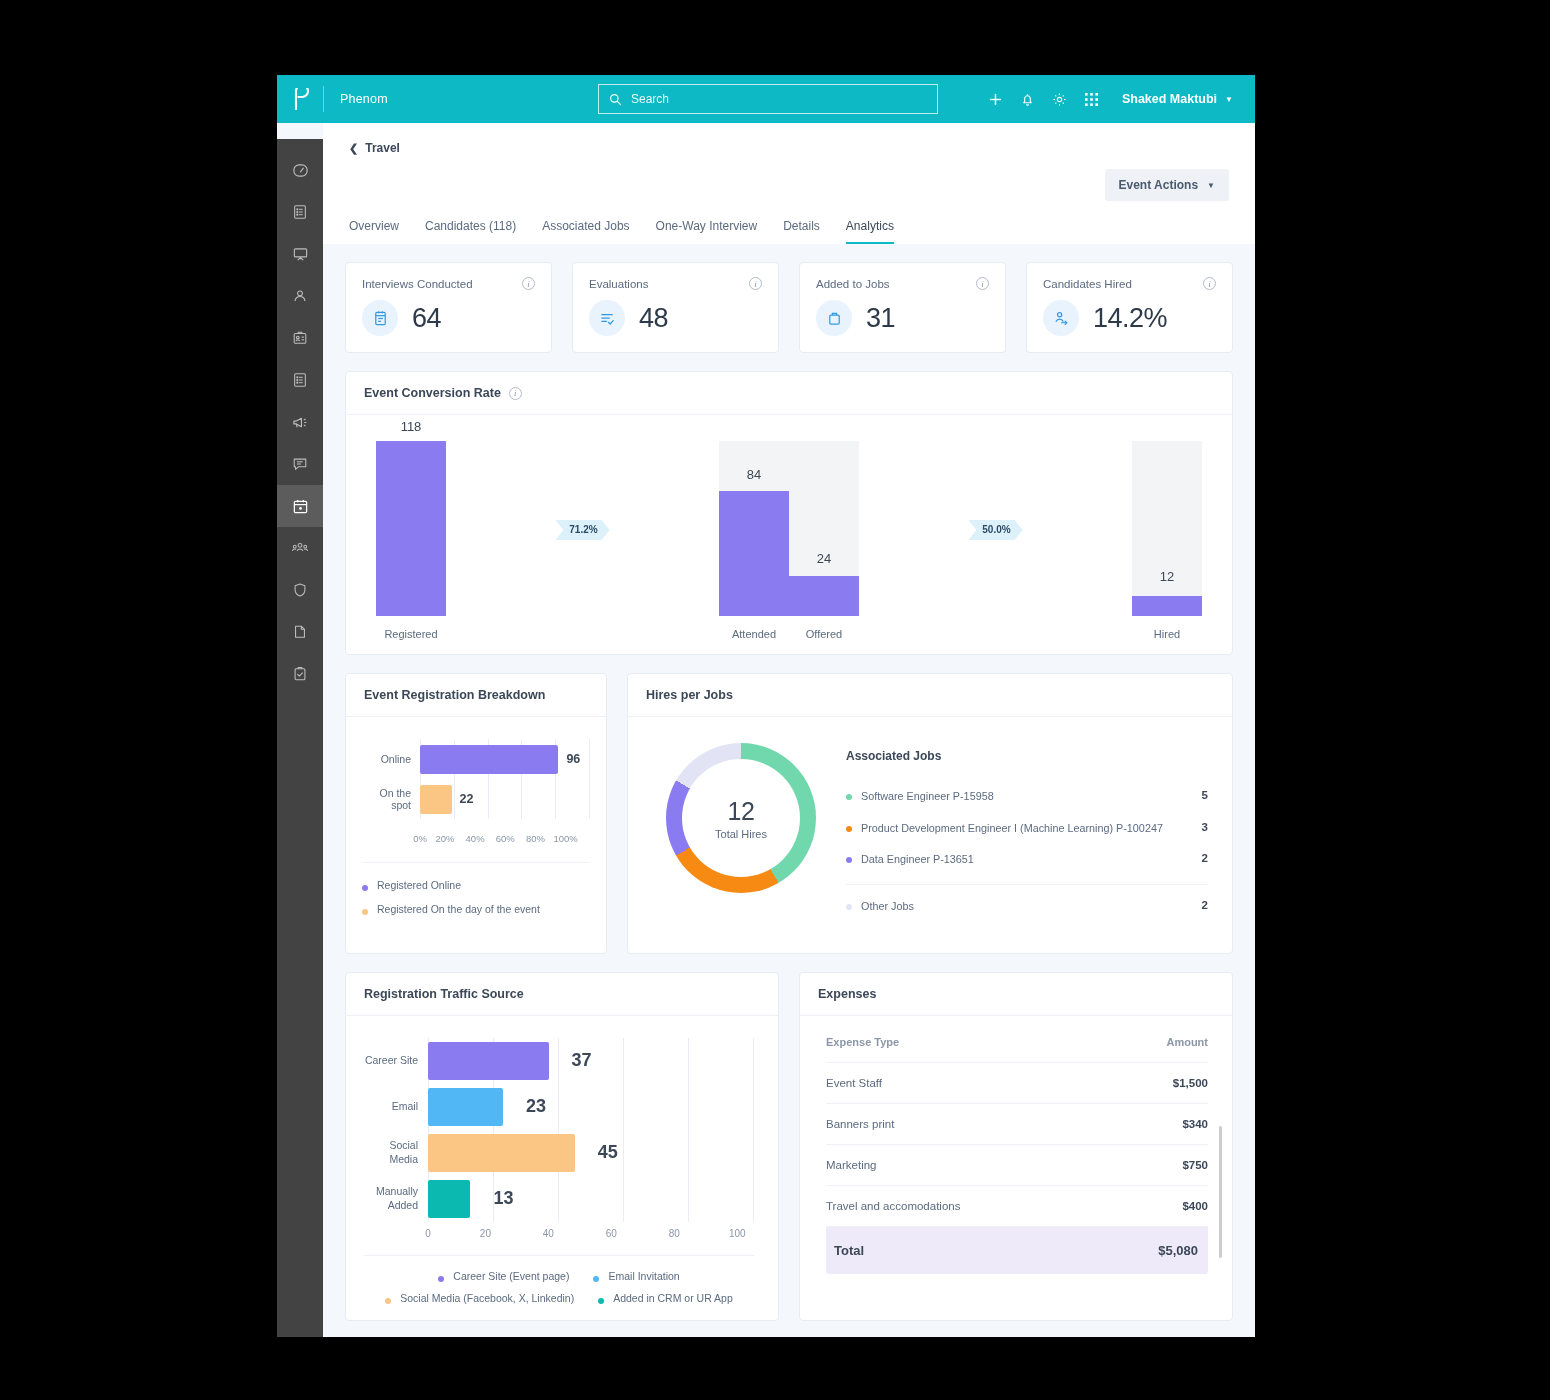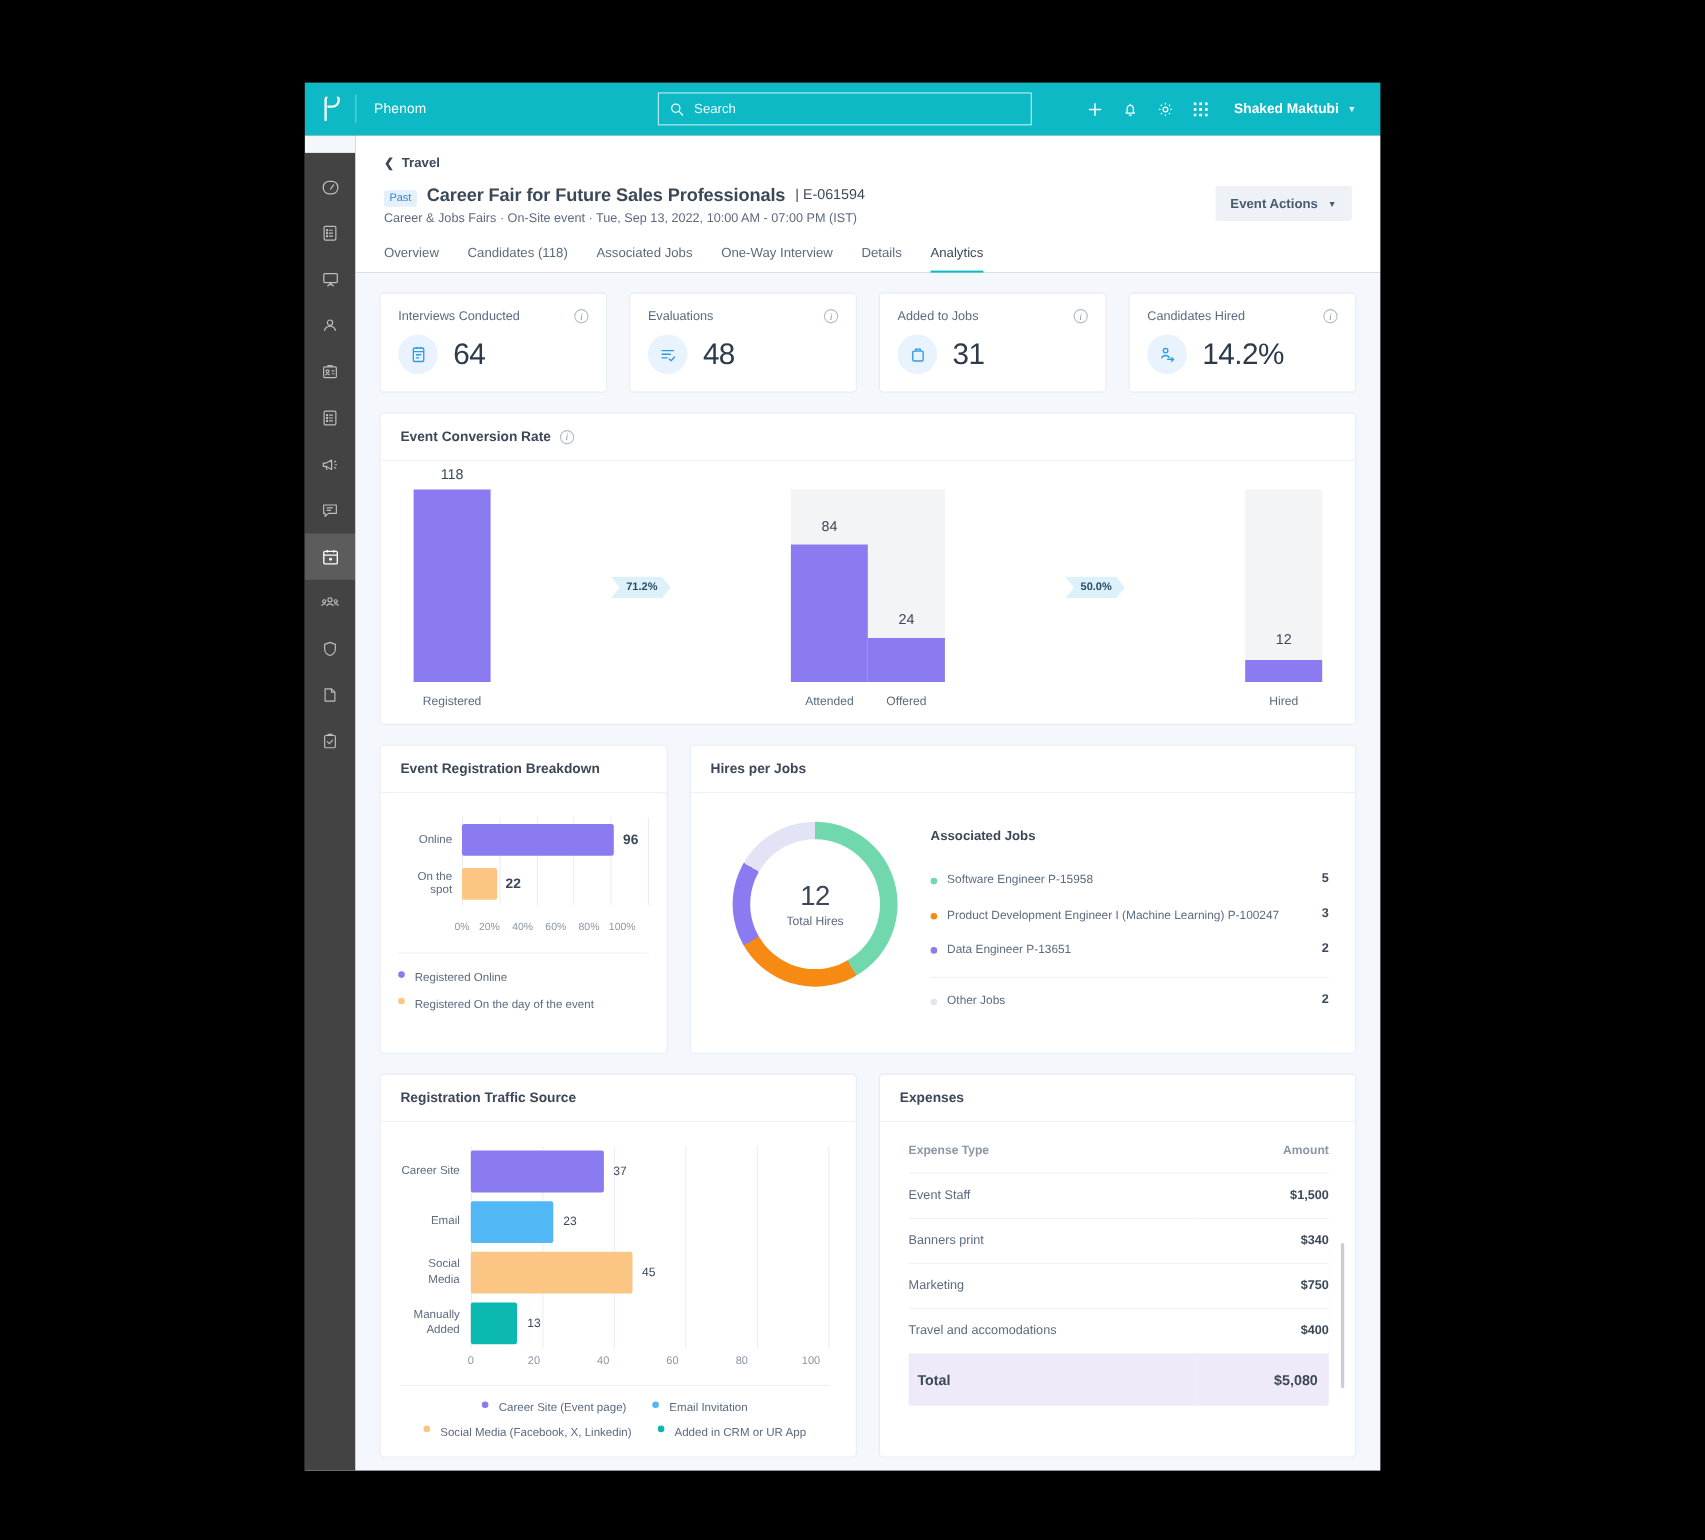--- a/index.html
+++ b/index.html
@@ -101,21 +101,21 @@
   .rb-track{ position:relative; flex:1 1 auto; height:40px; display:flex; align-items:center; }
   .rb-bar{ height:29px; border-radius:2px; }
   .rb-val{ font-size:12.5px; color:#3c4858; font-weight:700; margin-left:8px; }
   .rb-grid{ position:absolute; left:58px; right:0; top:0; height:80px; display:flex;
      justify-content:space-between; pointer-events:none; }
   .rb-grid i{ width:1px; background:#e9edf3; height:100%; display:block; }
   .rb-axis{ display:flex; justify-content:space-between; margin-left:58px; margin-top:2px; }
   .rb-axis span{ font-size:9.5px; color:#8b97a7; transform:translateX(-50%); }
   .rb-legend{ border-top:1px solid #eef1f6; margin-top:18px; padding-top:16px; display:flex;
      flex-direction:column; gap:12px; }
-  .lg{ display:flex; align-items:flex-start; gap:9px; font-size:10.5px; color:#5c6b80; }
+  .lg{ display:flex; align-items:flex-end; gap:9px; font-size:10.5px; color:#5c6b80; }
   .dot{ width:6px; height:6px; border-radius:50%; flex:0 0 6px; }
 
   
   .hp-body{ padding:18px 24px 22px 18px; display:flex; align-items:flex-start; gap:10px; }
   .donut-wrap{ width:190px; display:flex; align-items:center; justify-content:center; padding-top:8px;}
   .donut{ width:150px; height:150px; border-radius:50%; position:relative; }
   .donut::after{ content:""; position:absolute; inset:16px; background:#fff; border-radius:50%; }
   .donut-center{ position:absolute; inset:0; display:flex; flex-direction:column; align-items:center;
      justify-content:center; z-index:2; }
   .donut-num{ font-size:25px; color:#3c4858; letter-spacing:-.5px; }
@@ -131,21 +131,21 @@
   
   .bot-row{ display:grid; grid-template-columns:1fr 1fr; gap:20px; margin-top:18px; }
 
   .ts-body{ padding:22px 24px 16px 18px; }
   .ts-chart{ position:relative; height:186px; }
   .ts-row{ display:flex; align-items:center; height:46px; }
   .ts-lbl{ width:64px; flex:0 0 64px; text-align:right; padding-right:10px; font-size:10.5px; color:#5c6b80;
      line-height:1.25; }
   .ts-track{ position:relative; flex:1 1 auto; height:46px; display:flex; align-items:center; }
   .ts-bar{ height:38px; border-radius:2px; position:relative; z-index:1; }
-  .ts-val{ font-size:11px; color:#3c4858; font-weight:400; margin-left:9px; position:relative; z-index:1;}
+  .ts-val{ font-size:18px; color:#3c4858; font-weight:700; margin-left:23px; position:relative; z-index:1;}
   .ts-grid{ position:absolute; left:64px; right:0; top:0; bottom:2px; display:flex;
      justify-content:space-between; pointer-events:none; }
   .ts-grid i{ width:1px; background:#e9edf3; height:100%; display:block; }
   .ts-axis{ display:flex; justify-content:space-between; margin-left:64px; margin-top:4px; }
   .ts-axis span{ font-size:10px; color:#8b97a7; transform:translateX(-50%); }
   .ts-legend{ border-top:1px solid #eef1f6; margin-top:16px; padding-top:14px;
       display:flex; flex-direction:column; align-items:center; gap:10px; }
   .ts-lg-row{ display:flex; gap:24px; justify-content:center; }
 
   
@@ -339,28 +339,20 @@
 
     <div class="content">
 
       <div class="page-head">
         <div class="crumb">
           <span class="chev">❮</span>
           <span>Travel</span>
         </div>
 
         <div class="title-row">
-          <div>
-            <div style="display:flex;align-items:flex-start;">
-              <span class="badge-past">Past</span>
-              <span class="ev-title">Career Fair for Future Sales Professionals</span>
-              <span class="ev-id">| E-061594</span>
-            </div>
-            <div class="ev-sub">Career &amp; Jobs Fairs  ·  On-Site event  ·  Tue, Sep 13, 2022, 10:00 AM - 07:00 PM (IST)</div>
-          </div>
           <div class="ev-actions">
             <button class="btn-actions">
               <span>Event Actions</span>
               <span class="dd">▼</span>
             </button>
           </div>
         </div>
 
         <div class="tabs">
           <div class="tab">Overview</div>

